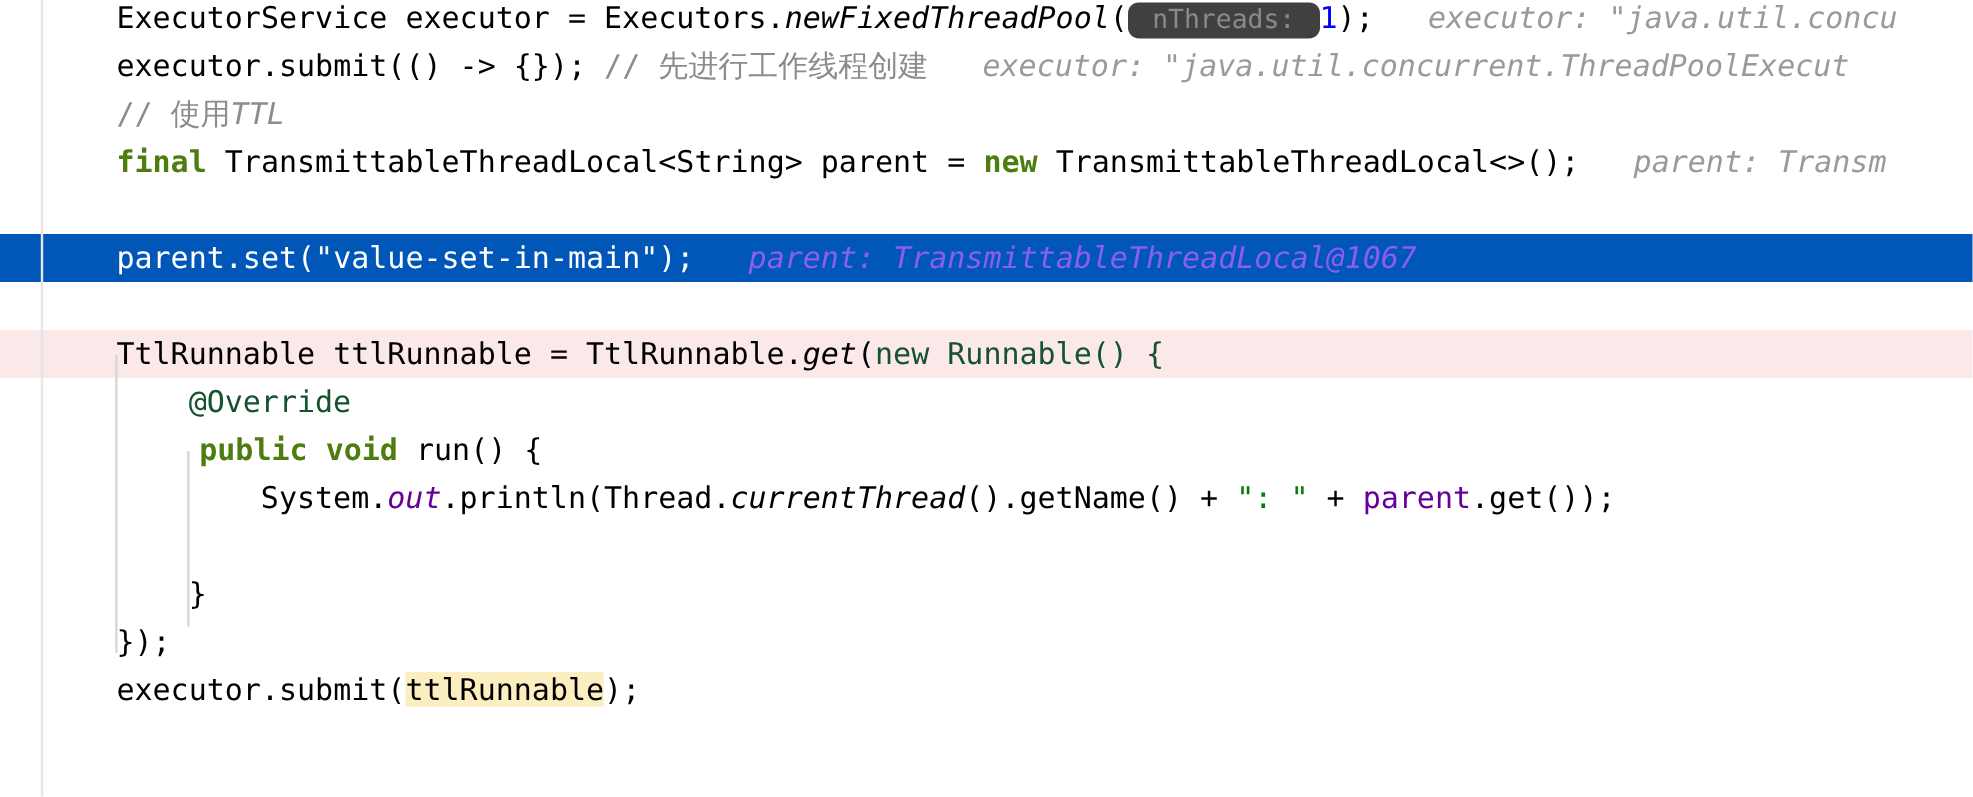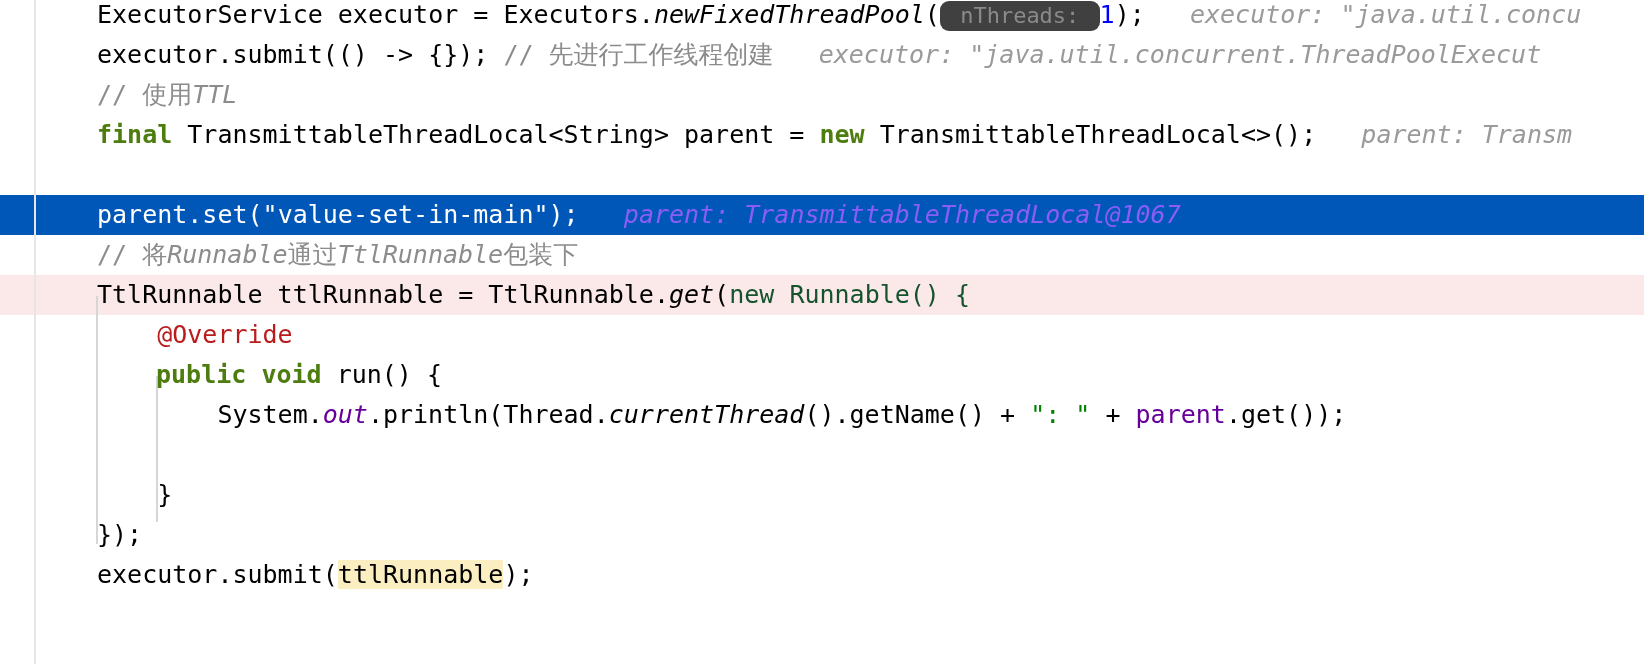--- a/index.html
+++ b/index.html
@@ -54,21 +54,21 @@
     width: 1644px;
     height: 40px;
     z-index: 0;
   }
   .sel .line-bg { background: #0057b8; }
   .sel .code { color: #ffffff; }
   .pink .line-bg { background: #fbe8e8; }
 
   
   .kw       { color: #4d7c0f; font-weight: bold; }
-  .anno     { color: #b91c1c; }
+  .anno     { color: #14532d; }
   .str      { color: #008000; }
   .num      { color: #0000ff; }
   .ital     { font-style: italic; }
   .fld      { color: #660099; }
   .cmt      { color: #8c8c8c; font-style: italic; }
   .cmt-plain{ color: #8c8c8c; }
   .dim      { color: #14532d; }
   .hint     { color: #9a9a9a; font-style: italic; }
   .sel .hint{ color: #8b5cf6; }
   .sel .str { color: #ffffff; }
@@ -99,24 +99,24 @@
 
 <div id="editor">
   <div class="gutter-sep"></div>
   <div id="lines-root">
       <div class="line" style="top: -5px;"><div class="line-bg"></div><div class="code" style="left: 97px;"><span>ExecutorService executor = Executors.</span><span class="ital">newFixedThreadPool</span><span>(</span><span class="inlay"> nThreads: </span><span class="num">1</span><span>);</span><span class="hint">   executor: "java.util.concu</span></div></div>
       <div class="line" style="top: 35px;"><div class="line-bg"></div><div class="code" style="left: 97px;"><span>executor.submit(() -&gt; {});</span><span class="cmt-plain"> // </span><span class="cmt-plain">先进行工作线程创建</span><span class="hint">   executor: "java.util.concurrent.ThreadPoolExecut</span></div></div>
       <div class="line" style="top: 75px;"><div class="line-bg"></div><div class="code" style="left: 97px;"><span class="cmt-plain">// 使用</span><span class="cmt">TTL</span></div></div>
       <div class="line" style="top: 115px;"><div class="line-bg"></div><div class="code" style="left: 97px;"><span class="kw">final</span><span> TransmittableThreadLocal&lt;String&gt; parent = </span><span class="kw">new</span><span> TransmittableThreadLocal&lt;&gt;();</span><span class="hint">   parent: Transm</span></div></div>
       <div class="line" style="top: 155px;"><div class="line-bg"></div><div class="code" style="left: 97px;"></div></div>
       <div class="line sel" style="top: 195px;"><div class="line-bg"></div><div class="code" style="left: 97px;"><span>parent.set(</span><span class="str">"value-set-in-main"</span><span>);</span><span class="hint">   parent: TransmittableThreadLocal@1067</span></div></div>
-      <div class="line" style="top: 235px;"><div class="line-bg"></div><div class="code" style="left: 97px;"><span class="cmt-plain">// 将</span><span class="cmt">Runnable</span><span class="cmt-plain">通过</span><span class="cmt">TtlRunnable</span><span class="cmt-plain">包装下</span></div></div>
+      <div class="line" style="top: 235px;"><div class="line-bg"></div></div>
       <div class="line pink" style="top: 275px;"><div class="line-bg"></div><div class="code" style="left: 97px;"><span>TtlRunnable ttlRunnable = TtlRunnable.</span><span class="ital">get</span><span>(</span><span class="dim">new Runnable() {</span></div></div>
       <div class="line" style="top: 315px;"><div class="line-bg"></div><div class="code" style="left: 157.2px;"><span class="anno">@Override</span></div></div>
-      <div class="line" style="top: 355px;"><div class="line-bg"></div><div class="code" style="left: 156px;"><span class="kw">public</span><span> </span><span class="kw">void</span><span> run() {</span></div></div>
+      <div class="line" style="top: 355px;"><div class="line-bg"></div><div class="code" style="left: 166px;"><span class="kw">public</span><span> </span><span class="kw">void</span><span> run() {</span></div></div>
       <div class="line" style="top: 395px;"><div class="line-bg"></div><div class="code" style="left: 217.4px;"><span>System.</span><span class="fld ital">out</span><span>.println(Thread.</span><span class="ital">currentThread</span><span>().getName() + </span><span class="str">": "</span><span> + </span><span class="fld">parent</span><span>.get());</span></div></div>
       <div class="line" style="top: 435px;"><div class="line-bg"></div><div class="code" style="left: 217.4px;"></div></div>
       <div class="line" style="top: 475px;"><div class="line-bg"></div><div class="code" style="left: 157.2px;"><span>}</span></div></div>
       <div class="line" style="top: 515px;"><div class="line-bg"></div><div class="code" style="left: 97px;"><span>});</span></div></div>
       <div class="line" style="top: 555px;"><div class="line-bg"></div><div class="code" style="left: 97px;"><span>executor.submit(</span><span class="ident-hl">ttlRunnable</span><span>);</span></div></div>
     </div>
   <div id="guides-root">
       <div class="indent-guide" style="left: 96px; top: 296px; height: 248px;"></div>
       <div class="indent-guide" style="left: 156px; top: 376px; height: 146px;"></div>
     </div>

